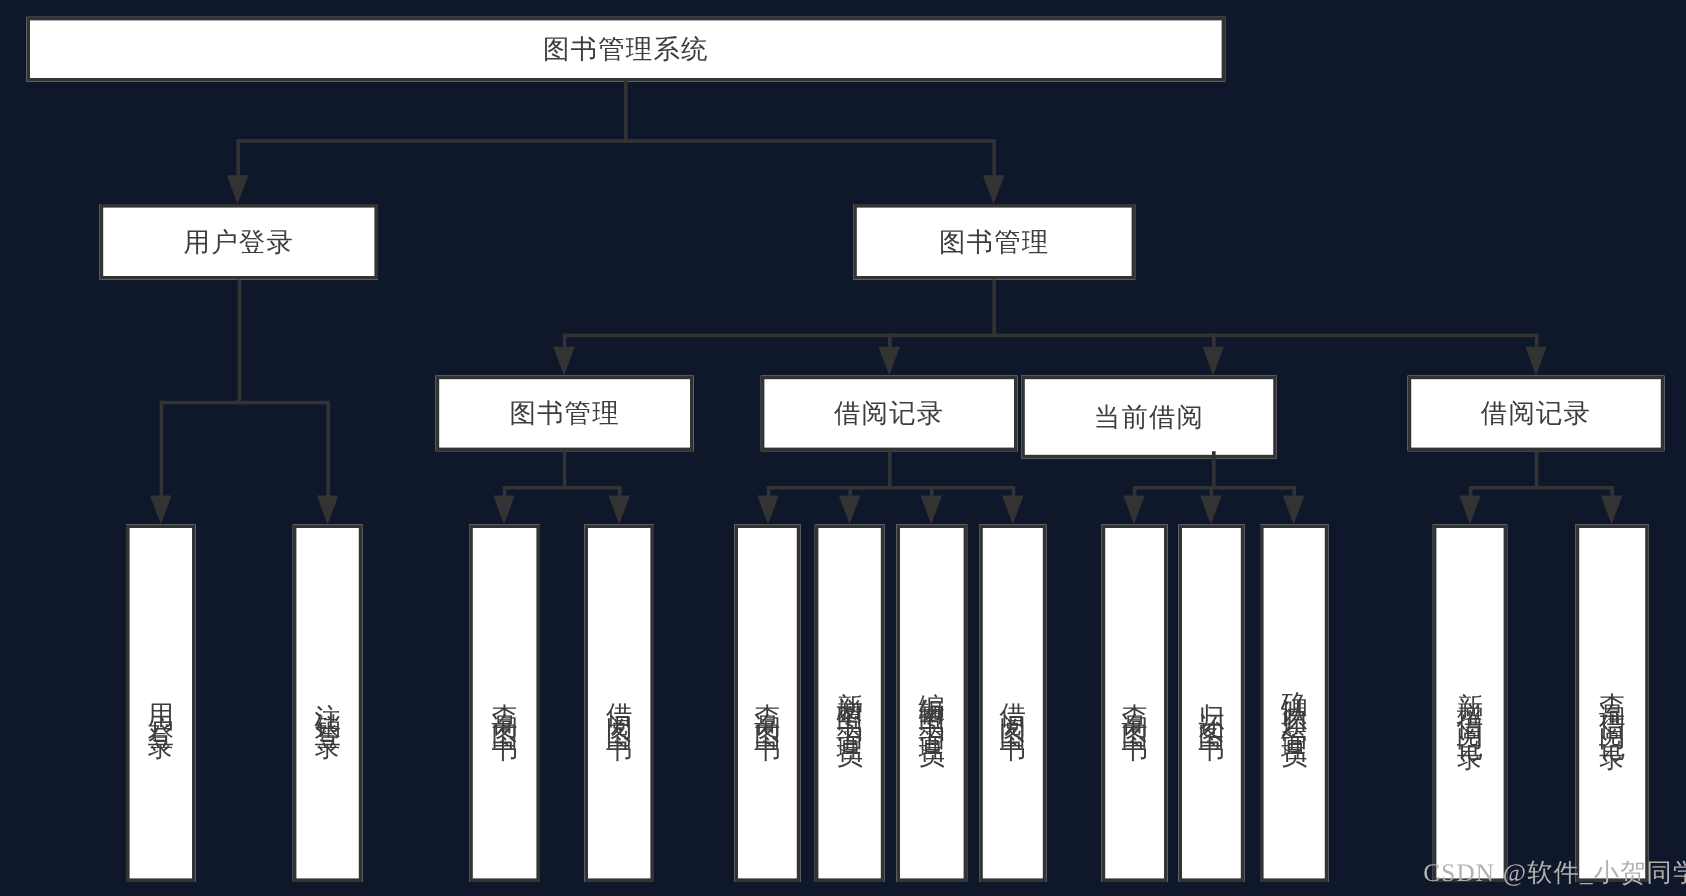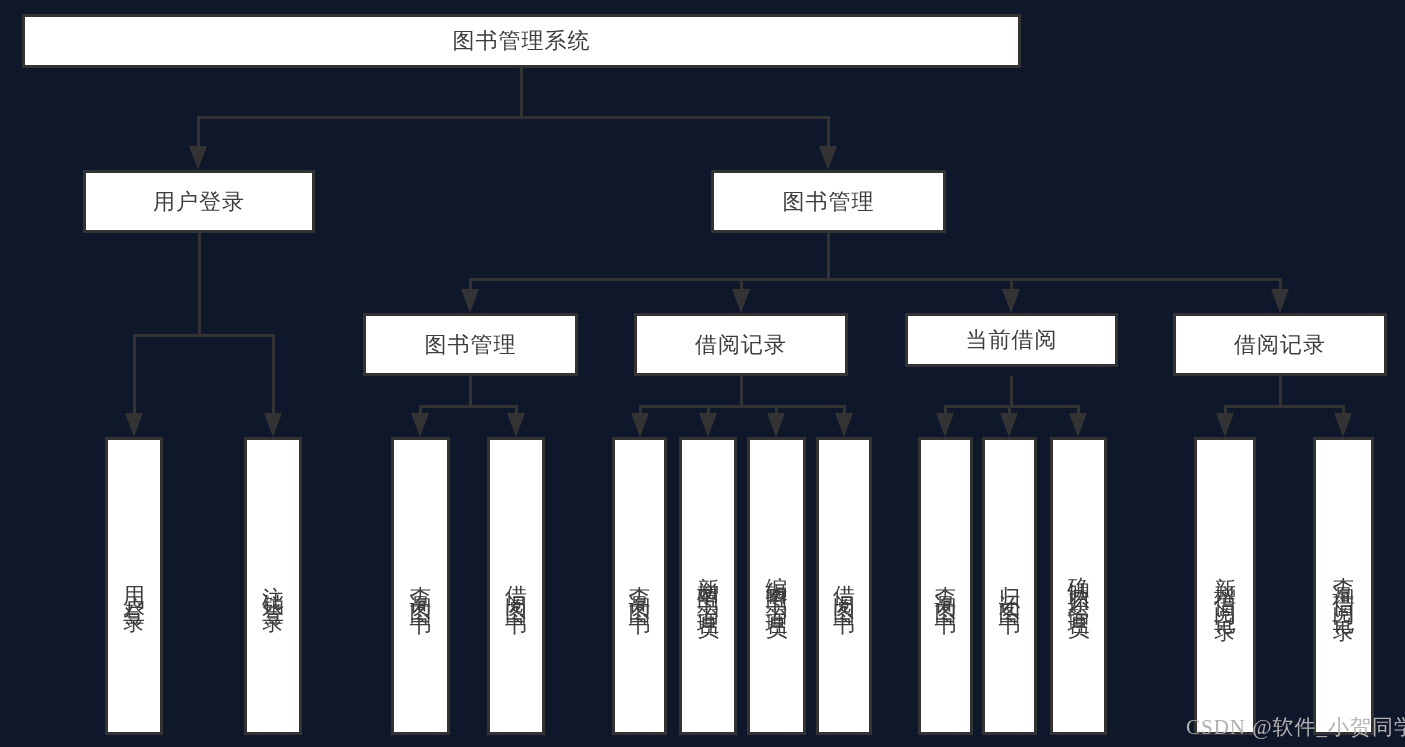--- a/index.html
+++ b/index.html
@@ -92,21 +92,21 @@
   <div class="arrow" style="left:1002px;top:289px"></div>
   <div class="vline" style="left:1279px;top:278px;height:14px"></div>
   <div class="arrow" style="left:1271px;top:289px"></div>
 
   <div class="box h" style="left:363px;top:313px;width:215px;height:63px">
     <span>图书管理</span>
   </div>
   <div class="box h" style="left:634px;top:313px;width:214px;height:63px">
     <span>借阅记录</span>
   </div>
-  <div class="box h" style="left:905px;top:313px;width:213px;height:54px">
+  <div class="box h" style="left:851px;top:313px;width:213px;height:69px">
     <span>当前借阅</span>
   </div>
   <div class="box h" style="left:1173px;top:313px;width:214px;height:63px">
     <span>借阅记录</span>
   </div>
 
   <div class="vline" style="left:469px;top:376px;height:31px"></div>
   <div class="hline" style="left:419px;top:405px;width:99px"></div>
   <div class="vline" style="left:419px;top:405px;height:12px"></div>
   <div class="arrow" style="left:411px;top:413px"></div>

